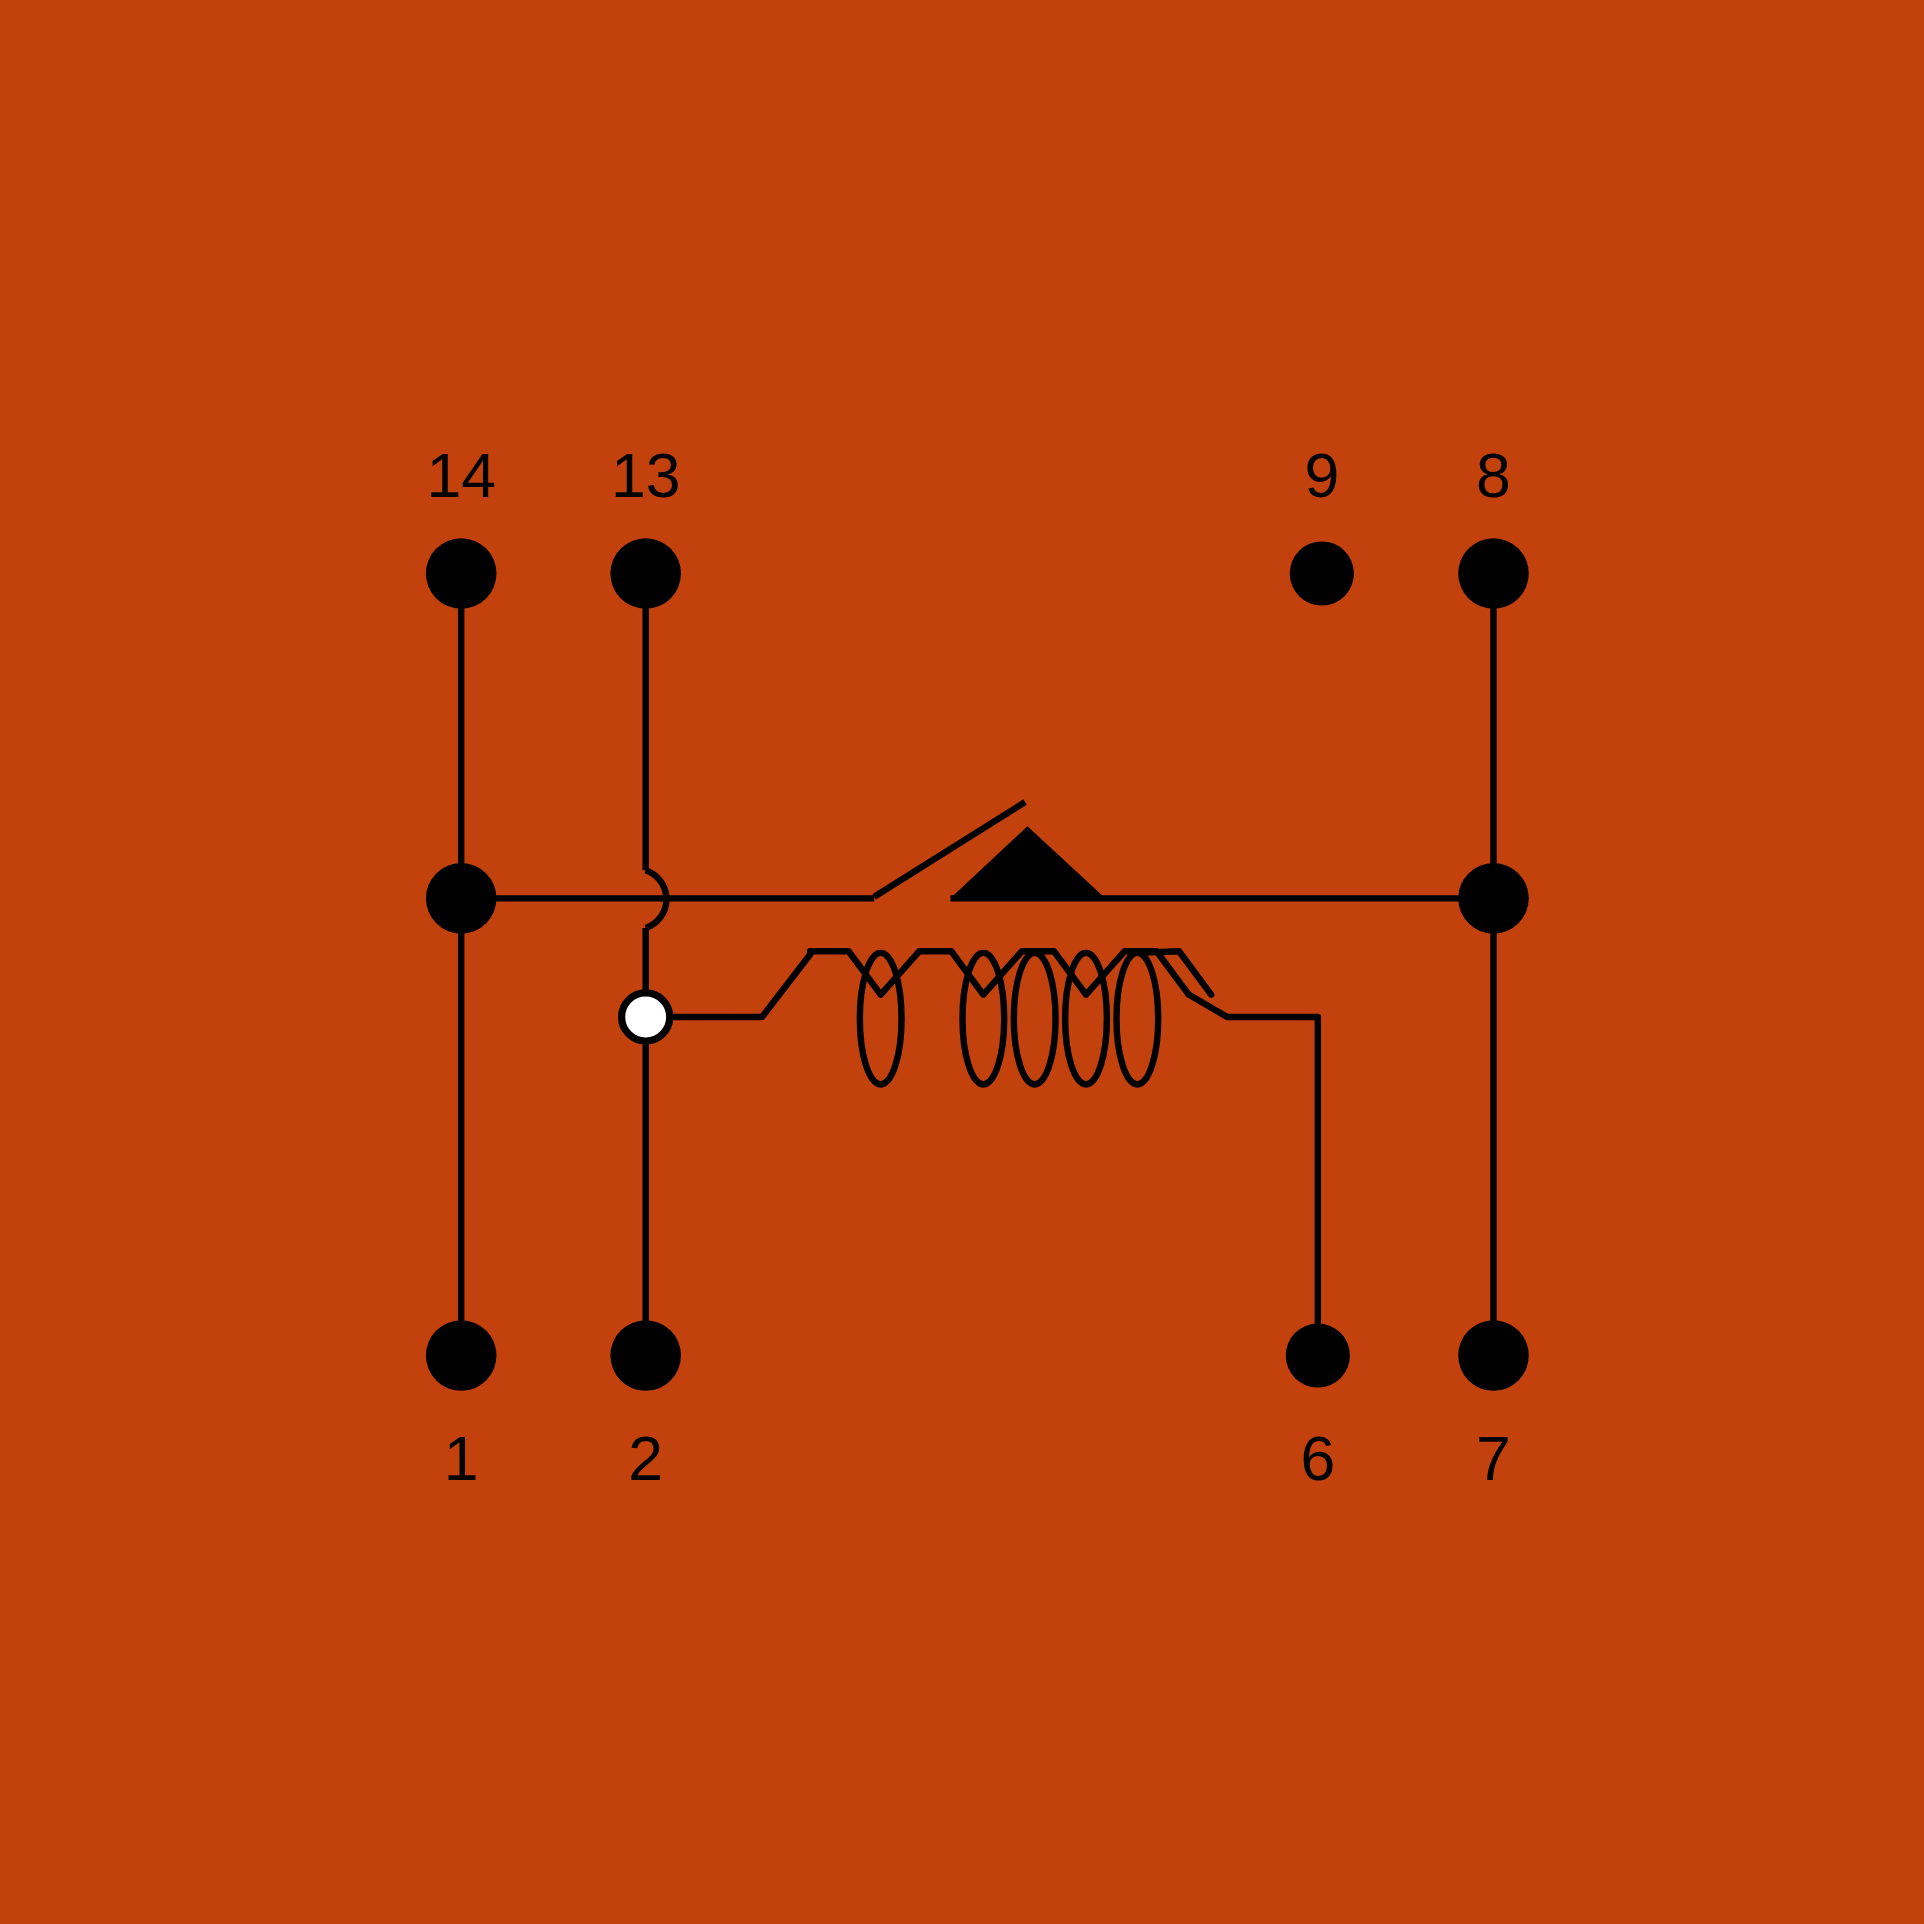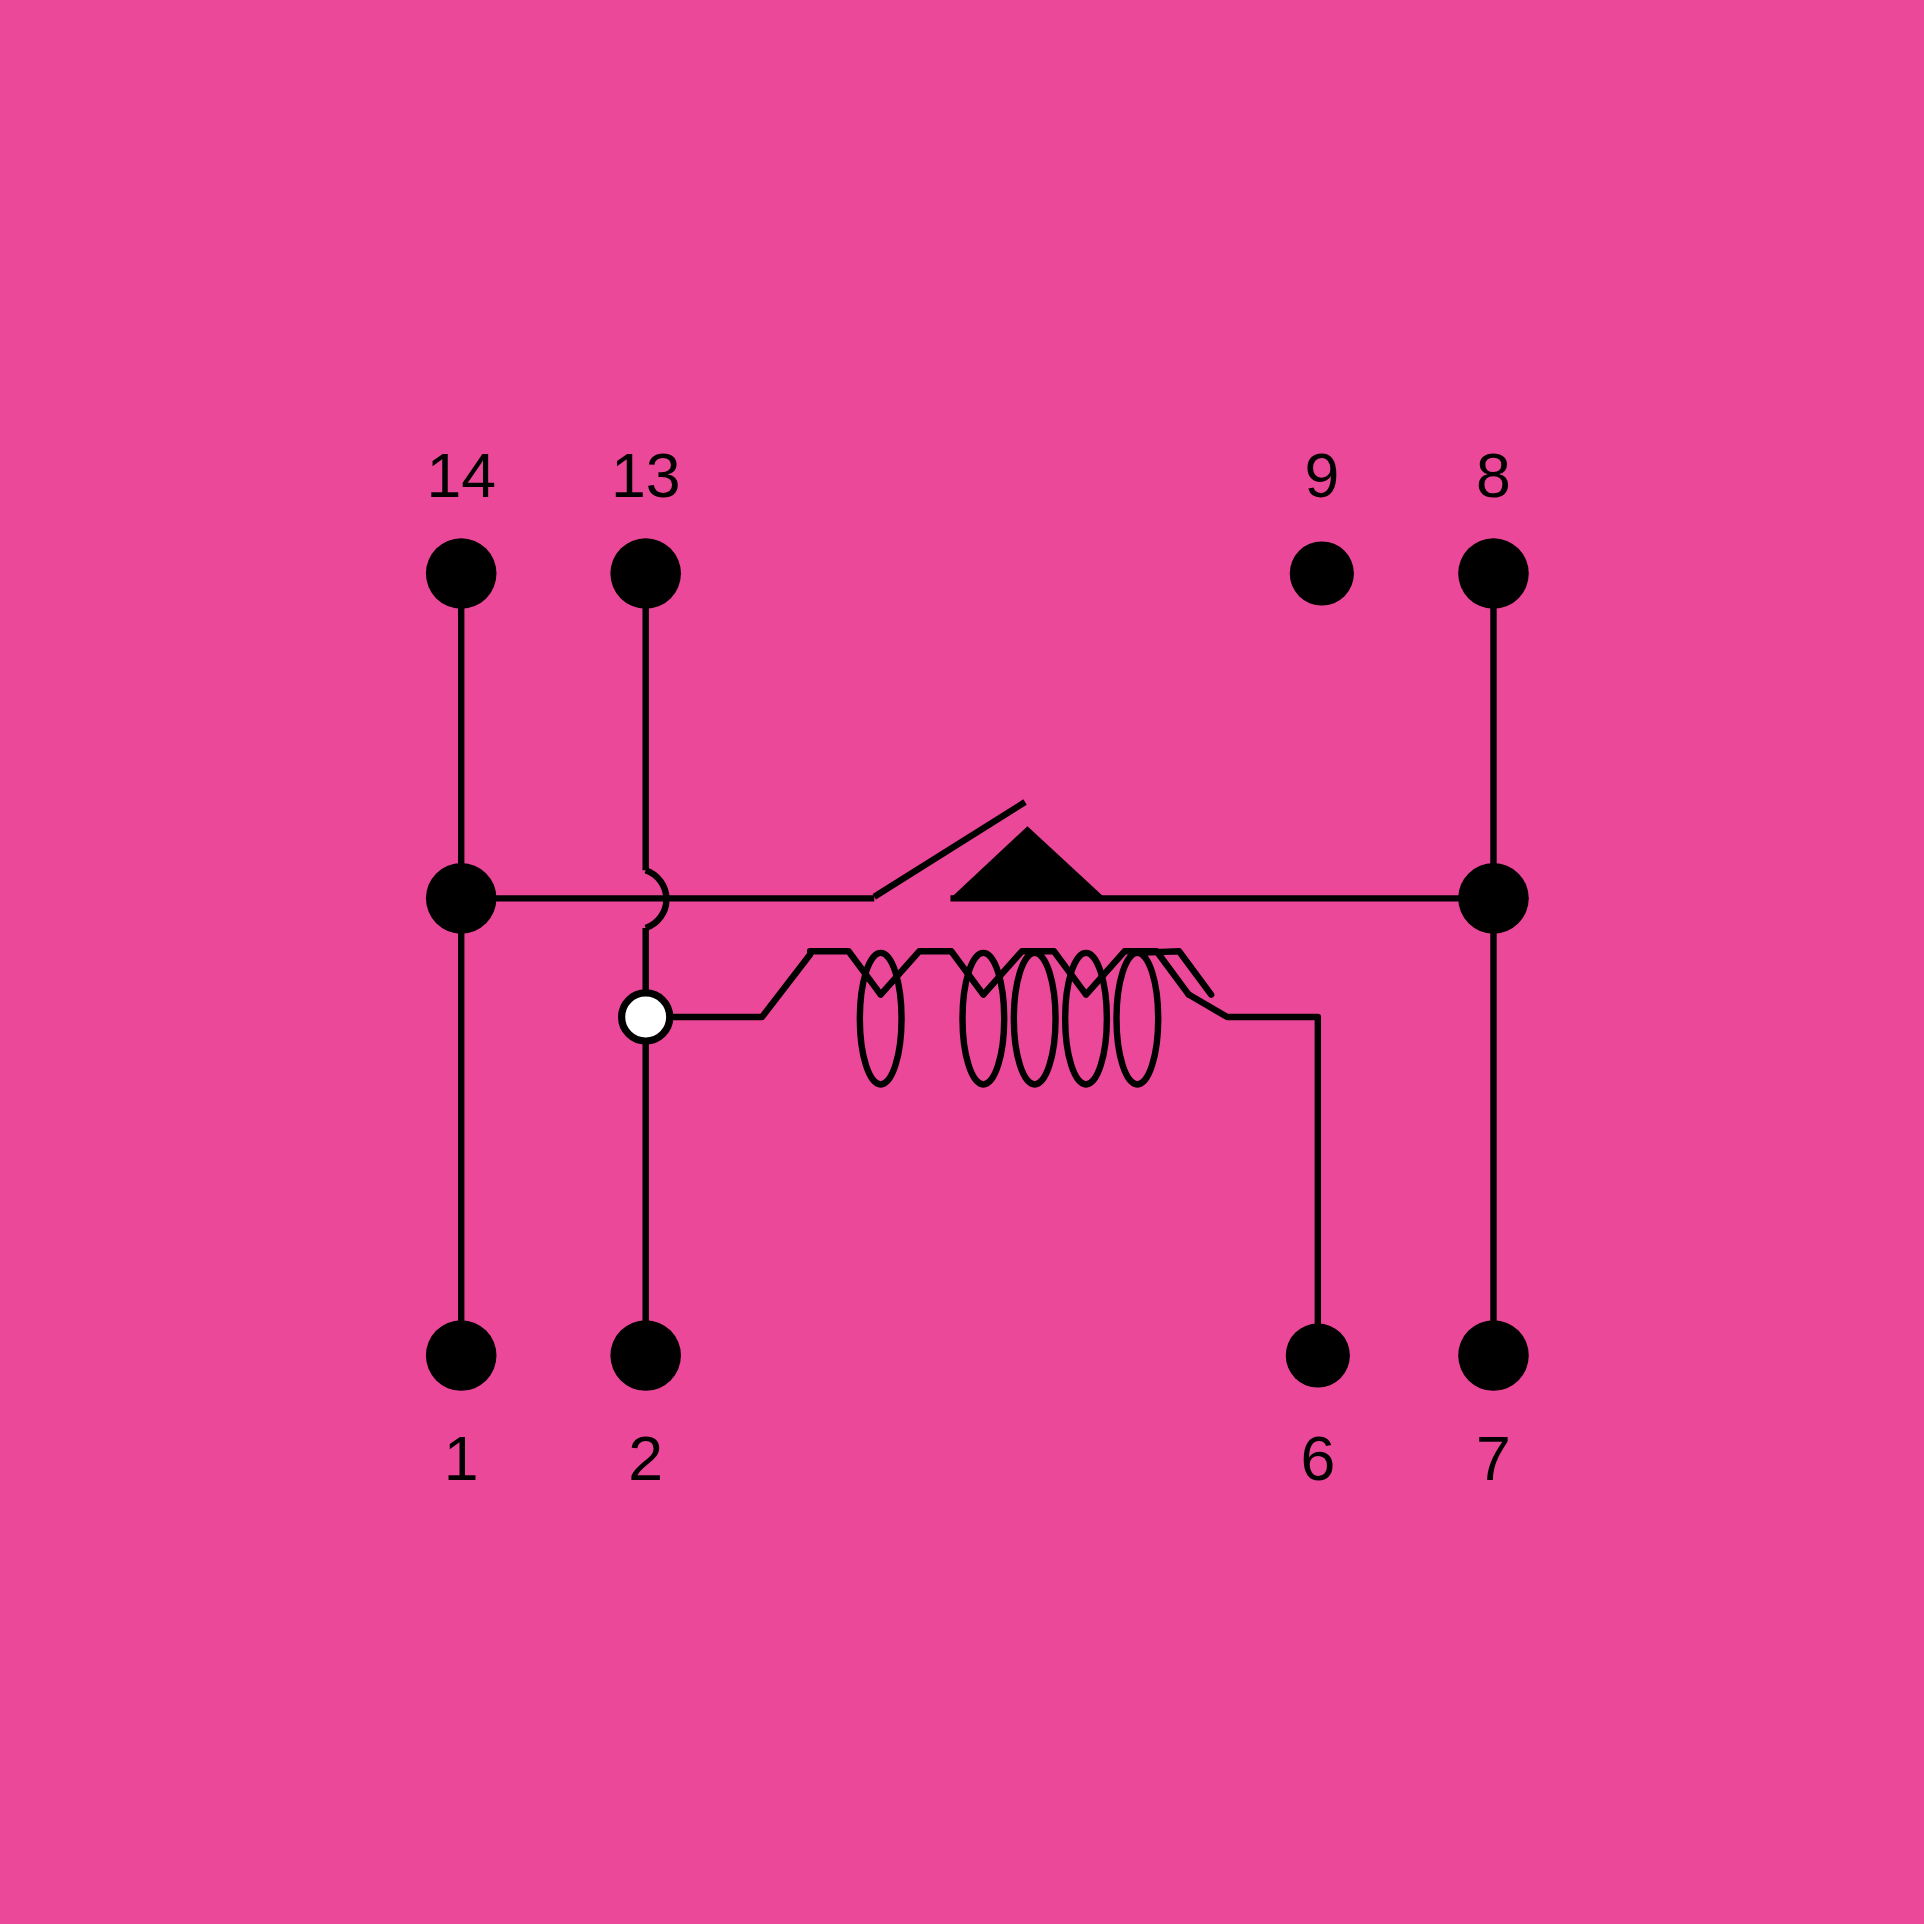--- a/index.html
+++ b/index.html
@@ -11,21 +11,21 @@
   body {
     width: 1925px;
     height: 1925px;
     font-family: "Liberation Sans", sans-serif;
     overflow: hidden;
   }
   #schematic-root {
     position: relative;
     width: 1925px;
     height: 1925px;
-    background: #ec4899;
+    background: #c2410c;
   }
   #relay-svg {
     display: block;
     width: 1925px;
     height: 1925px;
   }
   .pin-label {
     font-family: "Liberation Sans", sans-serif;
     font-size: 78px;
     fill: #000000;

